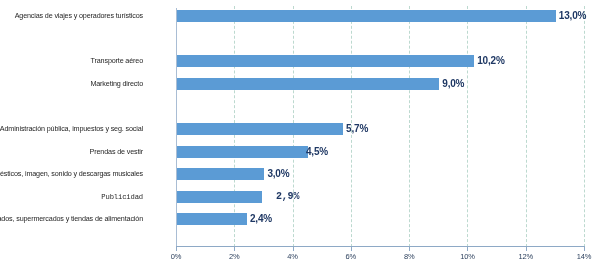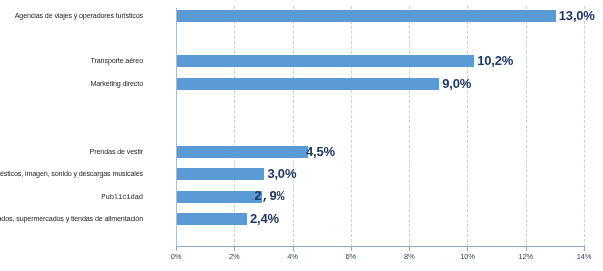--- a/index.html
+++ b/index.html
@@ -93,21 +93,21 @@
     height: 12px;
     background: #5b9bd5;
     border: 1px solid #5b9bd5;
     box-sizing: border-box;
   }
   .bar-value {
     position: absolute;
     top: 5px;
     height: 12px;
     line-height: 12px;
-    font-size: 13px;
+    font-size: 10px;
     color: #1f3864;
     white-space: nowrap;
     font-weight: bold;
     letter-spacing: -0.2px;
   }
 </style>
 </head>
 <body>
 
 <div id="chart-root">
@@ -149,33 +149,38 @@
     <div class="bar-row" style="top: 50.2px;">
       <div class="cat-label">Transporte aéreo</div>
       <div class="bar" style="width: 297.257px; background: rgb(91, 155, 213); border-color: rgb(91, 155, 213);"></div>
       <div class="bar-value" style="left: 477.257px; color: rgb(31, 56, 100);">10,2%</div>
     </div>
     <div class="bar-row" style="top: 72.8px;">
       <div class="cat-label">Marketing directo</div>
       <div class="bar" style="width: 262.286px; background: rgb(91, 155, 213); border-color: rgb(91, 155, 213);"></div>
       <div class="bar-value" style="left: 442.286px; color: rgb(31, 56, 100);">9,0%</div>
     </div>
+    <div class="bar-row" style="top: 118px;">
+      <div class="cat-label">Administración pública, impuestos y seg. social</div>
+      <div class="bar" style="width: 166.114px; background: rgb(91, 155, 213); border-color: rgb(91, 155, 213);"></div>
+      <div class="bar-value" style="left: 346.114px; color: rgb(31, 56, 100);">5,7%</div>
+    </div>
     <div class="bar-row" style="top: 140.6px;">
       <div class="cat-label">Prendas de vestir</div>
       <div class="bar" style="width: 131.143px; background: rgb(91, 155, 213); border-color: rgb(91, 155, 213);"></div>
       <div class="bar-value" style="left: 306px; color: rgb(31, 56, 100); text-align: right;">4,5%</div>
     </div>
     <div class="bar-row" style="top: 163.2px;">
       <div class="cat-label">Electrodomésticos, imagen, sonido y descargas musicales</div>
       <div class="bar" style="width: 87.4286px; background: rgb(91, 155, 213); border-color: rgb(91, 155, 213);"></div>
       <div class="bar-value" style="left: 267.429px; color: rgb(31, 56, 100);">3,0%</div>
     </div>
     <div class="bar-row" style="top: 185.8px; font-family: Liberation Mono, monospace;">
       <div class="cat-label">Publicidad</div>
       <div class="bar" style="width: 84.5143px; background: rgb(91, 155, 213); border-color: rgb(91, 155, 213);"></div>
-      <div class="bar-value" style="left: 254px; color: rgb(31, 56, 100);">2,9%</div>
+      <div class="bar-value" style="left: 276px; color: rgb(31, 56, 100);">2,9%</div>
     </div>
     <div class="bar-row" style="top: 208.4px;">
       <div class="cat-label">Hipermercados, supermercados y tiendas de alimentación</div>
       <div class="bar" style="width: 69.9429px; background: rgb(91, 155, 213); border-color: rgb(91, 155, 213);"></div>
       <div class="bar-value" style="left: 249.943px; color: rgb(31, 56, 100);">2,4%</div>
     </div>
   </div>
 
 </body></html>

